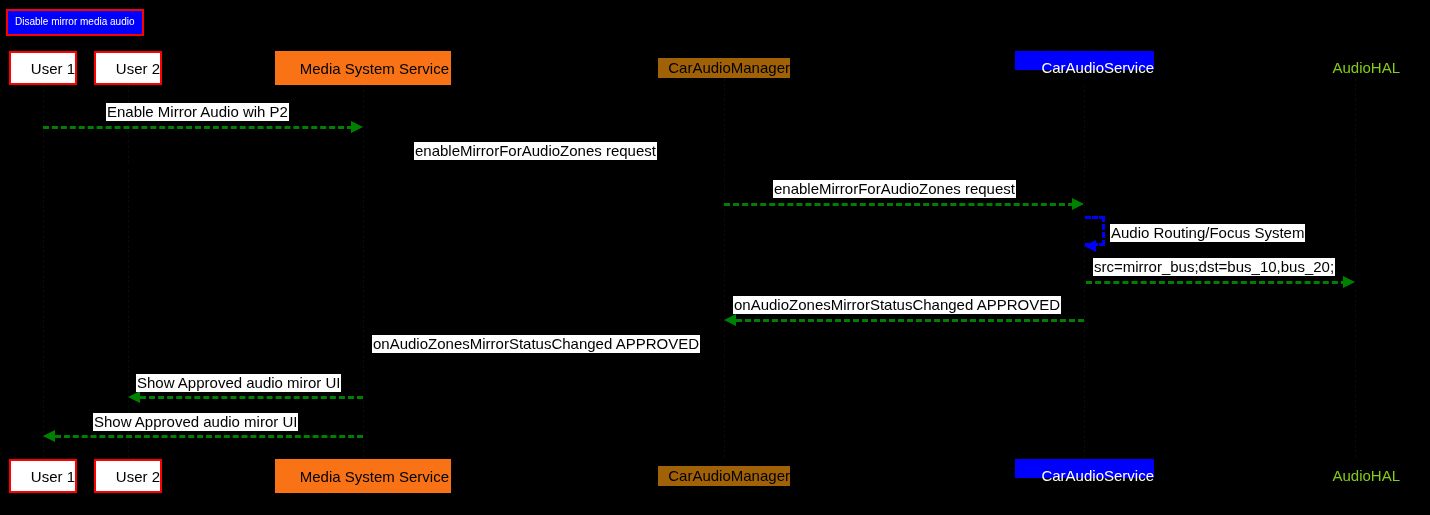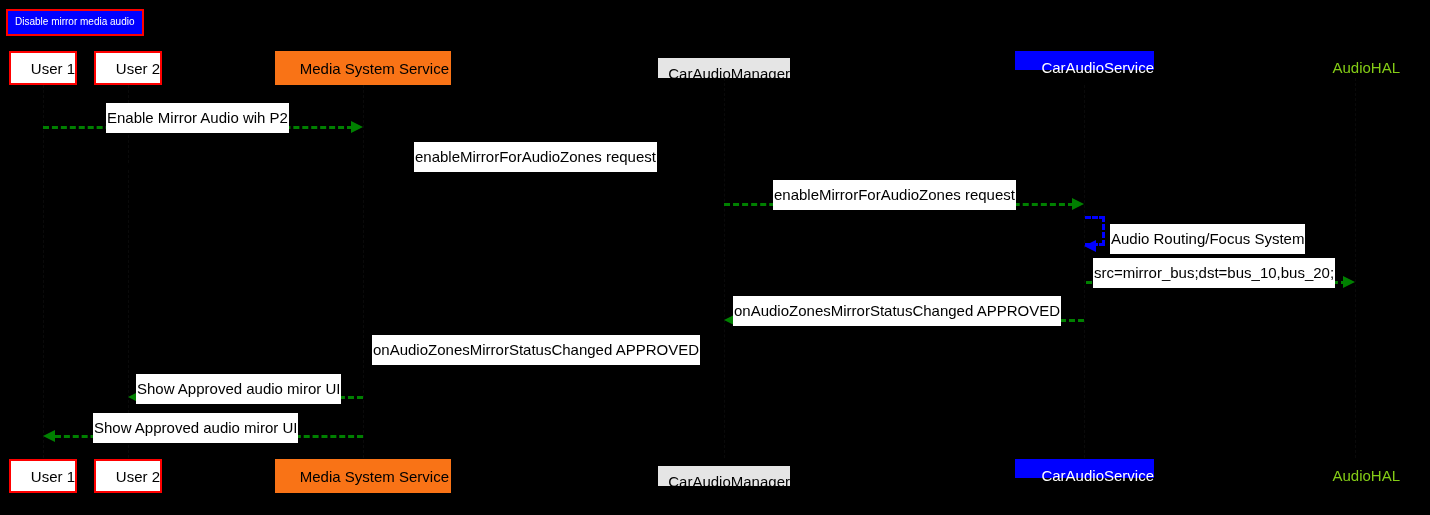--- a/index.html
+++ b/index.html
@@ -49,25 +49,25 @@
     background: #ffffff;
     border: 2px solid #ff0000;
     color: #000000;
   }
   .p-green {
     background: #f97316;
     border: 2px solid #f97316;
     color: #000000;
   }
   .p-plainwhite {
-    background: #e5e5e5;
+    background: #a16207;
     border: none;
     color: #000000;
     height: 20px;
-    padding-top: 7px;
+    padding-top: 1px;
   }
   .p-blue {
     background: #0000ff;
     border: none;
     color: #ffffff;
     height: 19px;
     padding-top: 8px;
   }
   .p-bare {
     background: transparent;
@@ -116,21 +116,21 @@
   .arrow-left.hidden-arrow {
     border-right-color: #000000;
   }
 
   .msg-label {
     position: absolute;
     background: #ffffff;
     color: #000000;
     font-size: 15px;
     line-height: 18px;
-    padding: 6px 1px;
+    padding: 0 1px;
     white-space: nowrap;
   }
 
   
   .self-loop {
     position: absolute;
     box-sizing: border-box;
     border-top: 3px dashed #0000ff;
     border-right: 3px dashed #0000ff;
     border-bottom: 3px dashed #0000ff;

